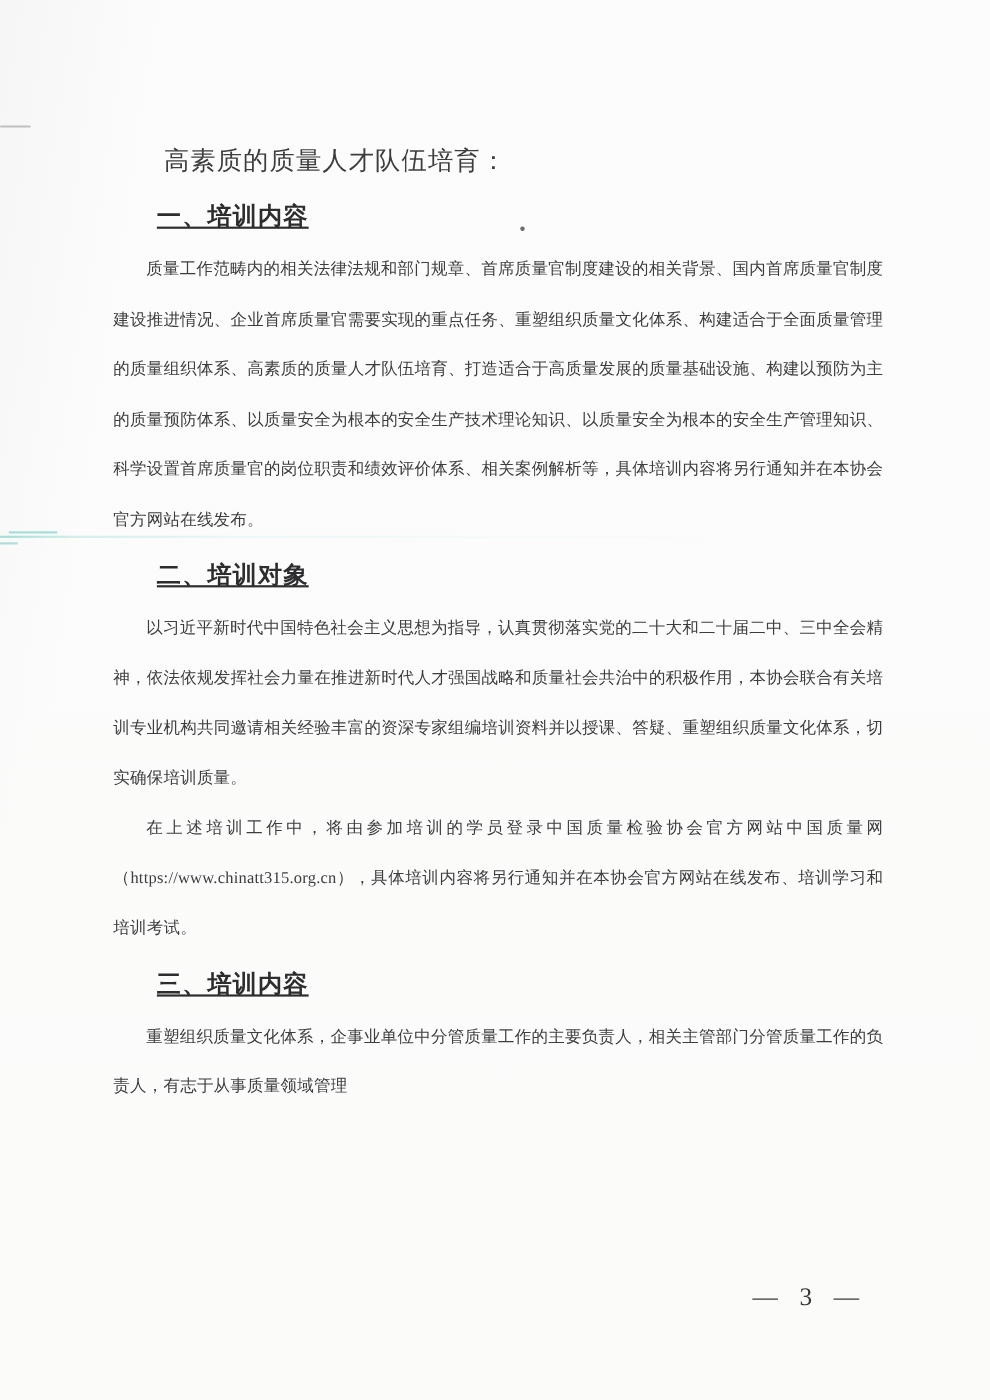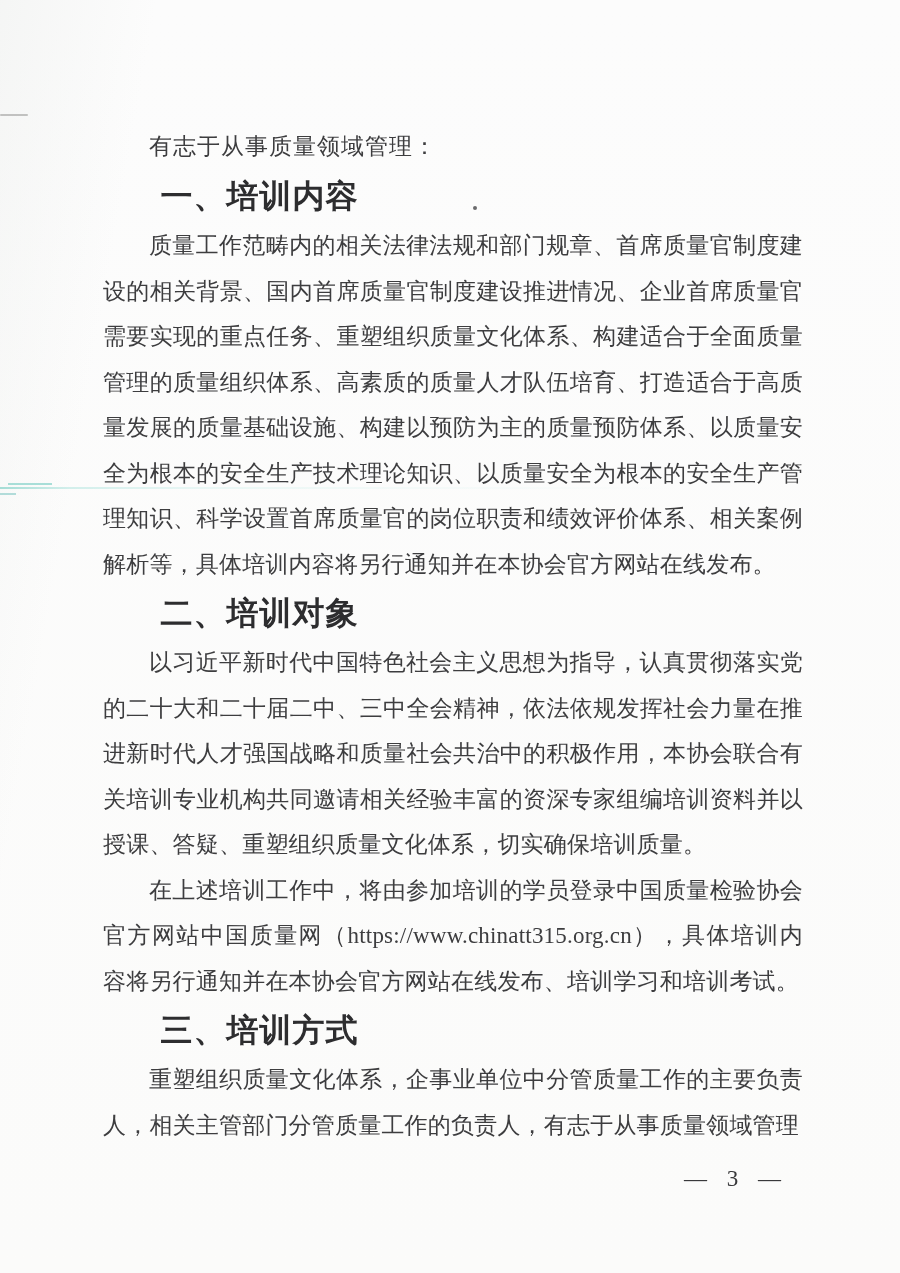--- a/index.html
+++ b/index.html
@@ -26,29 +26,30 @@
     margin: 0;
     font-size: 23px;
     line-height: 46px;
     text-indent: 2em;
     letter-spacing: 1px;
   }
   .section-heading {
     margin: 3px 0 3px 0;
     font-family: "Liberation Sans", sans-serif;
     font-weight: 700;
-    font-size: 32px;
+    font-size: 22px;
     line-height: 47px;
     text-indent: 1.8em;
     color: #2d2d2f;
     letter-spacing: 1px;
+    text-decoration: underline;
   }
   .body-para {
     margin: 0;
-    font-size: 23px;
+    font-size: 15px;
     line-height: 45.5px;
     text-indent: 2em;
     text-align: justify;
     letter-spacing: 0.2px;
     color: #3d3d3f;
   }
   .page-number {
     position: absolute;
     left: 684px; top: 1166px;
     font-size: 23px;
@@ -97,33 +98,33 @@
 <div class="scan-page">
 
   <div class="artifact gray-dash"></div>
   <div class="artifact teal-line"></div>
   <div class="artifact teal-line-bright"></div>
   <div class="artifact teal-dash-low"></div>
   <div class="artifact ink-dot"></div>
 
   <div class="content">
 
-    <p class="intro-line">有志于从事质量领域管理：</p>
+    <p class="intro-line">高素质的质量人才队伍培育：</p>
 
     <h2 class="section-heading">一、培训内容</h2>
 
     <p class="body-para">质量工作范畴内的相关法律法规和部门规章、首席质量官制度建设的相关背景、国内首席质量官制度建设推进情况、企业首席质量官需要实现的重点任务、重塑组织质量文化体系、构建适合于全面质量管理的质量组织体系、高素质的质量人才队伍培育、打造适合于高质量发展的质量基础设施、构建以预防为主的质量预防体系、以质量安全为根本的安全生产技术理论知识、以质量安全为根本的安全生产管理知识、科学设置首席质量官的岗位职责和绩效评价体系、相关案例解析等，具体培训内容将另行通知并在本协会官方网站在线发布。</p>
 
     <h2 class="section-heading">二、培训对象</h2>
 
     <p class="body-para">以习近平新时代中国特色社会主义思想为指导，认真贯彻落实党的二十大和二十届二中、三中全会精神，依法依规发挥社会力量在推进新时代人才强国战略和质量社会共治中的积极作用，本协会联合有关培训专业机构共同邀请相关经验丰富的资深专家组编培训资料并以授课、答疑、重塑组织质量文化体系，切实确保培训质量。</p>
 
     <p class="body-para">在上述培训工作中，将由参加培训的学员登录中国质量检验协会官方网站中国质量网（https://www.chinatt315.org.cn），具体培训内容将另行通知并在本协会官方网站在线发布、培训学习和培训考试。</p>
 
-    <h2 class="section-heading">三、培训方式</h2>
+    <h2 class="section-heading">三、培训内容</h2>
 
     <p class="body-para">重塑组织质量文化体系，企事业单位中分管质量工作的主要负责人，相关主管部门分管质量工作的负责人，有志于从事质量领域管理</p>
 
   </div>
 
   <div class="page-number">— 3 —</div>
 
 </div>
 
 </body></html>

